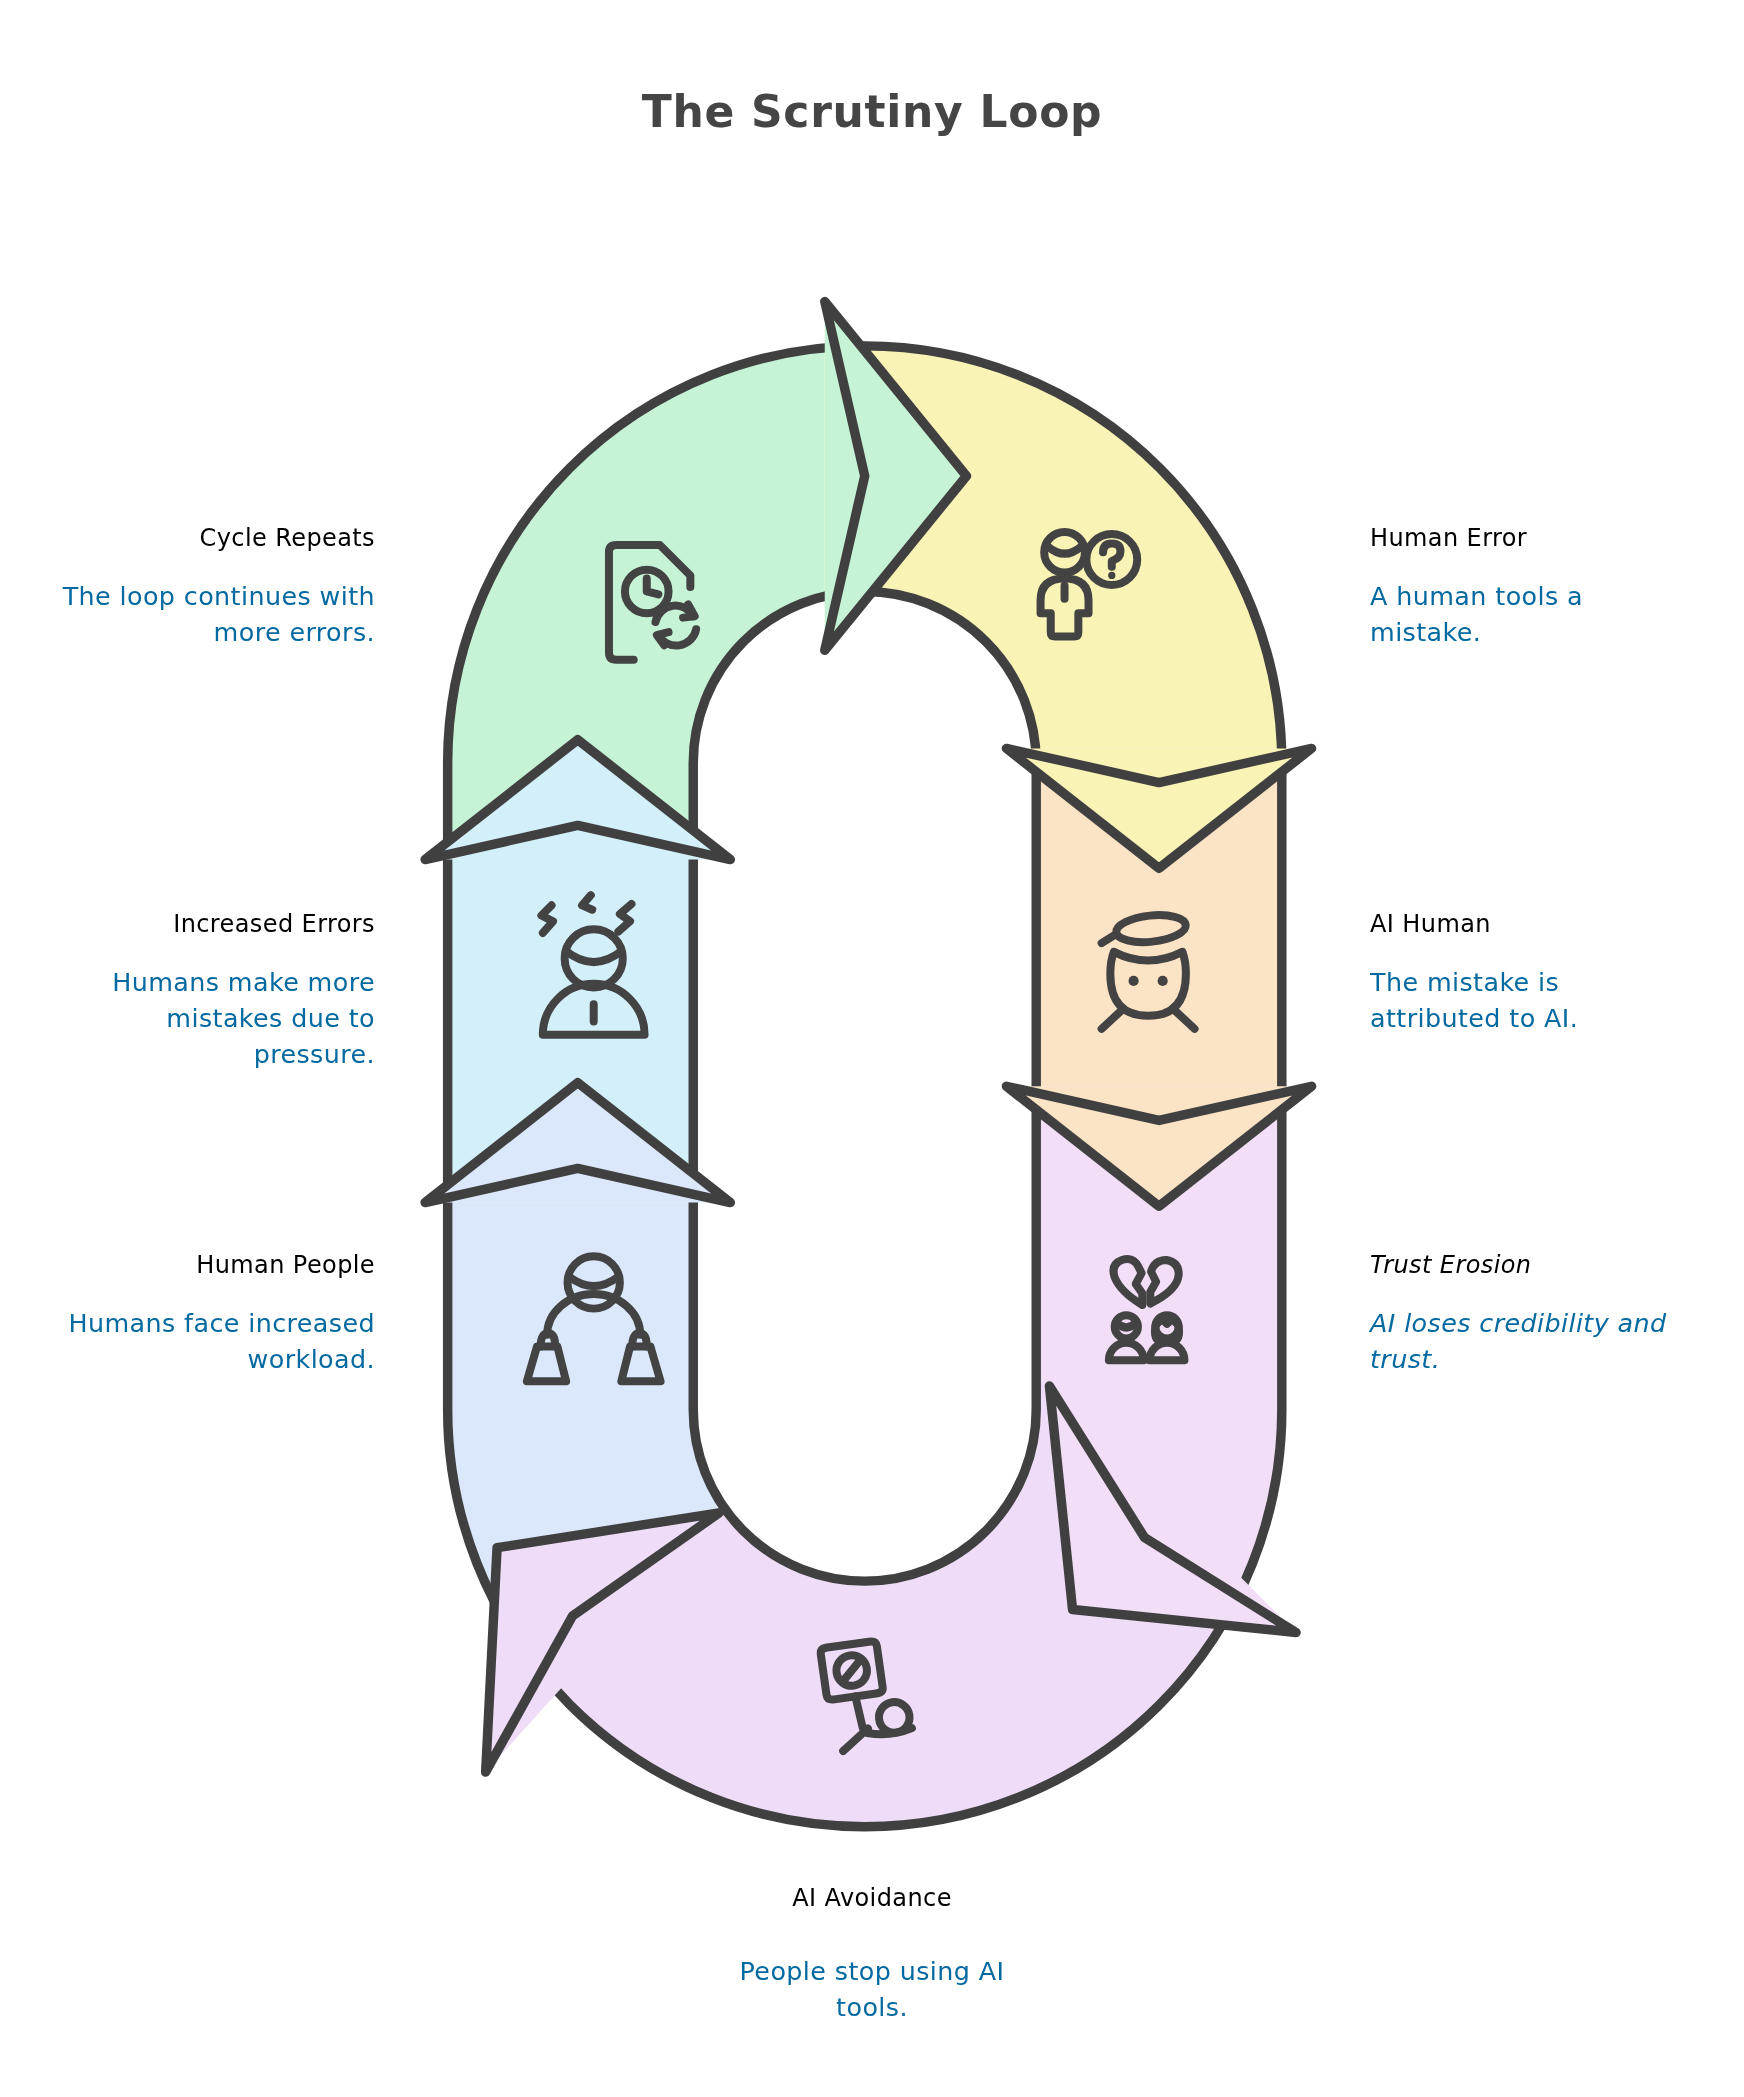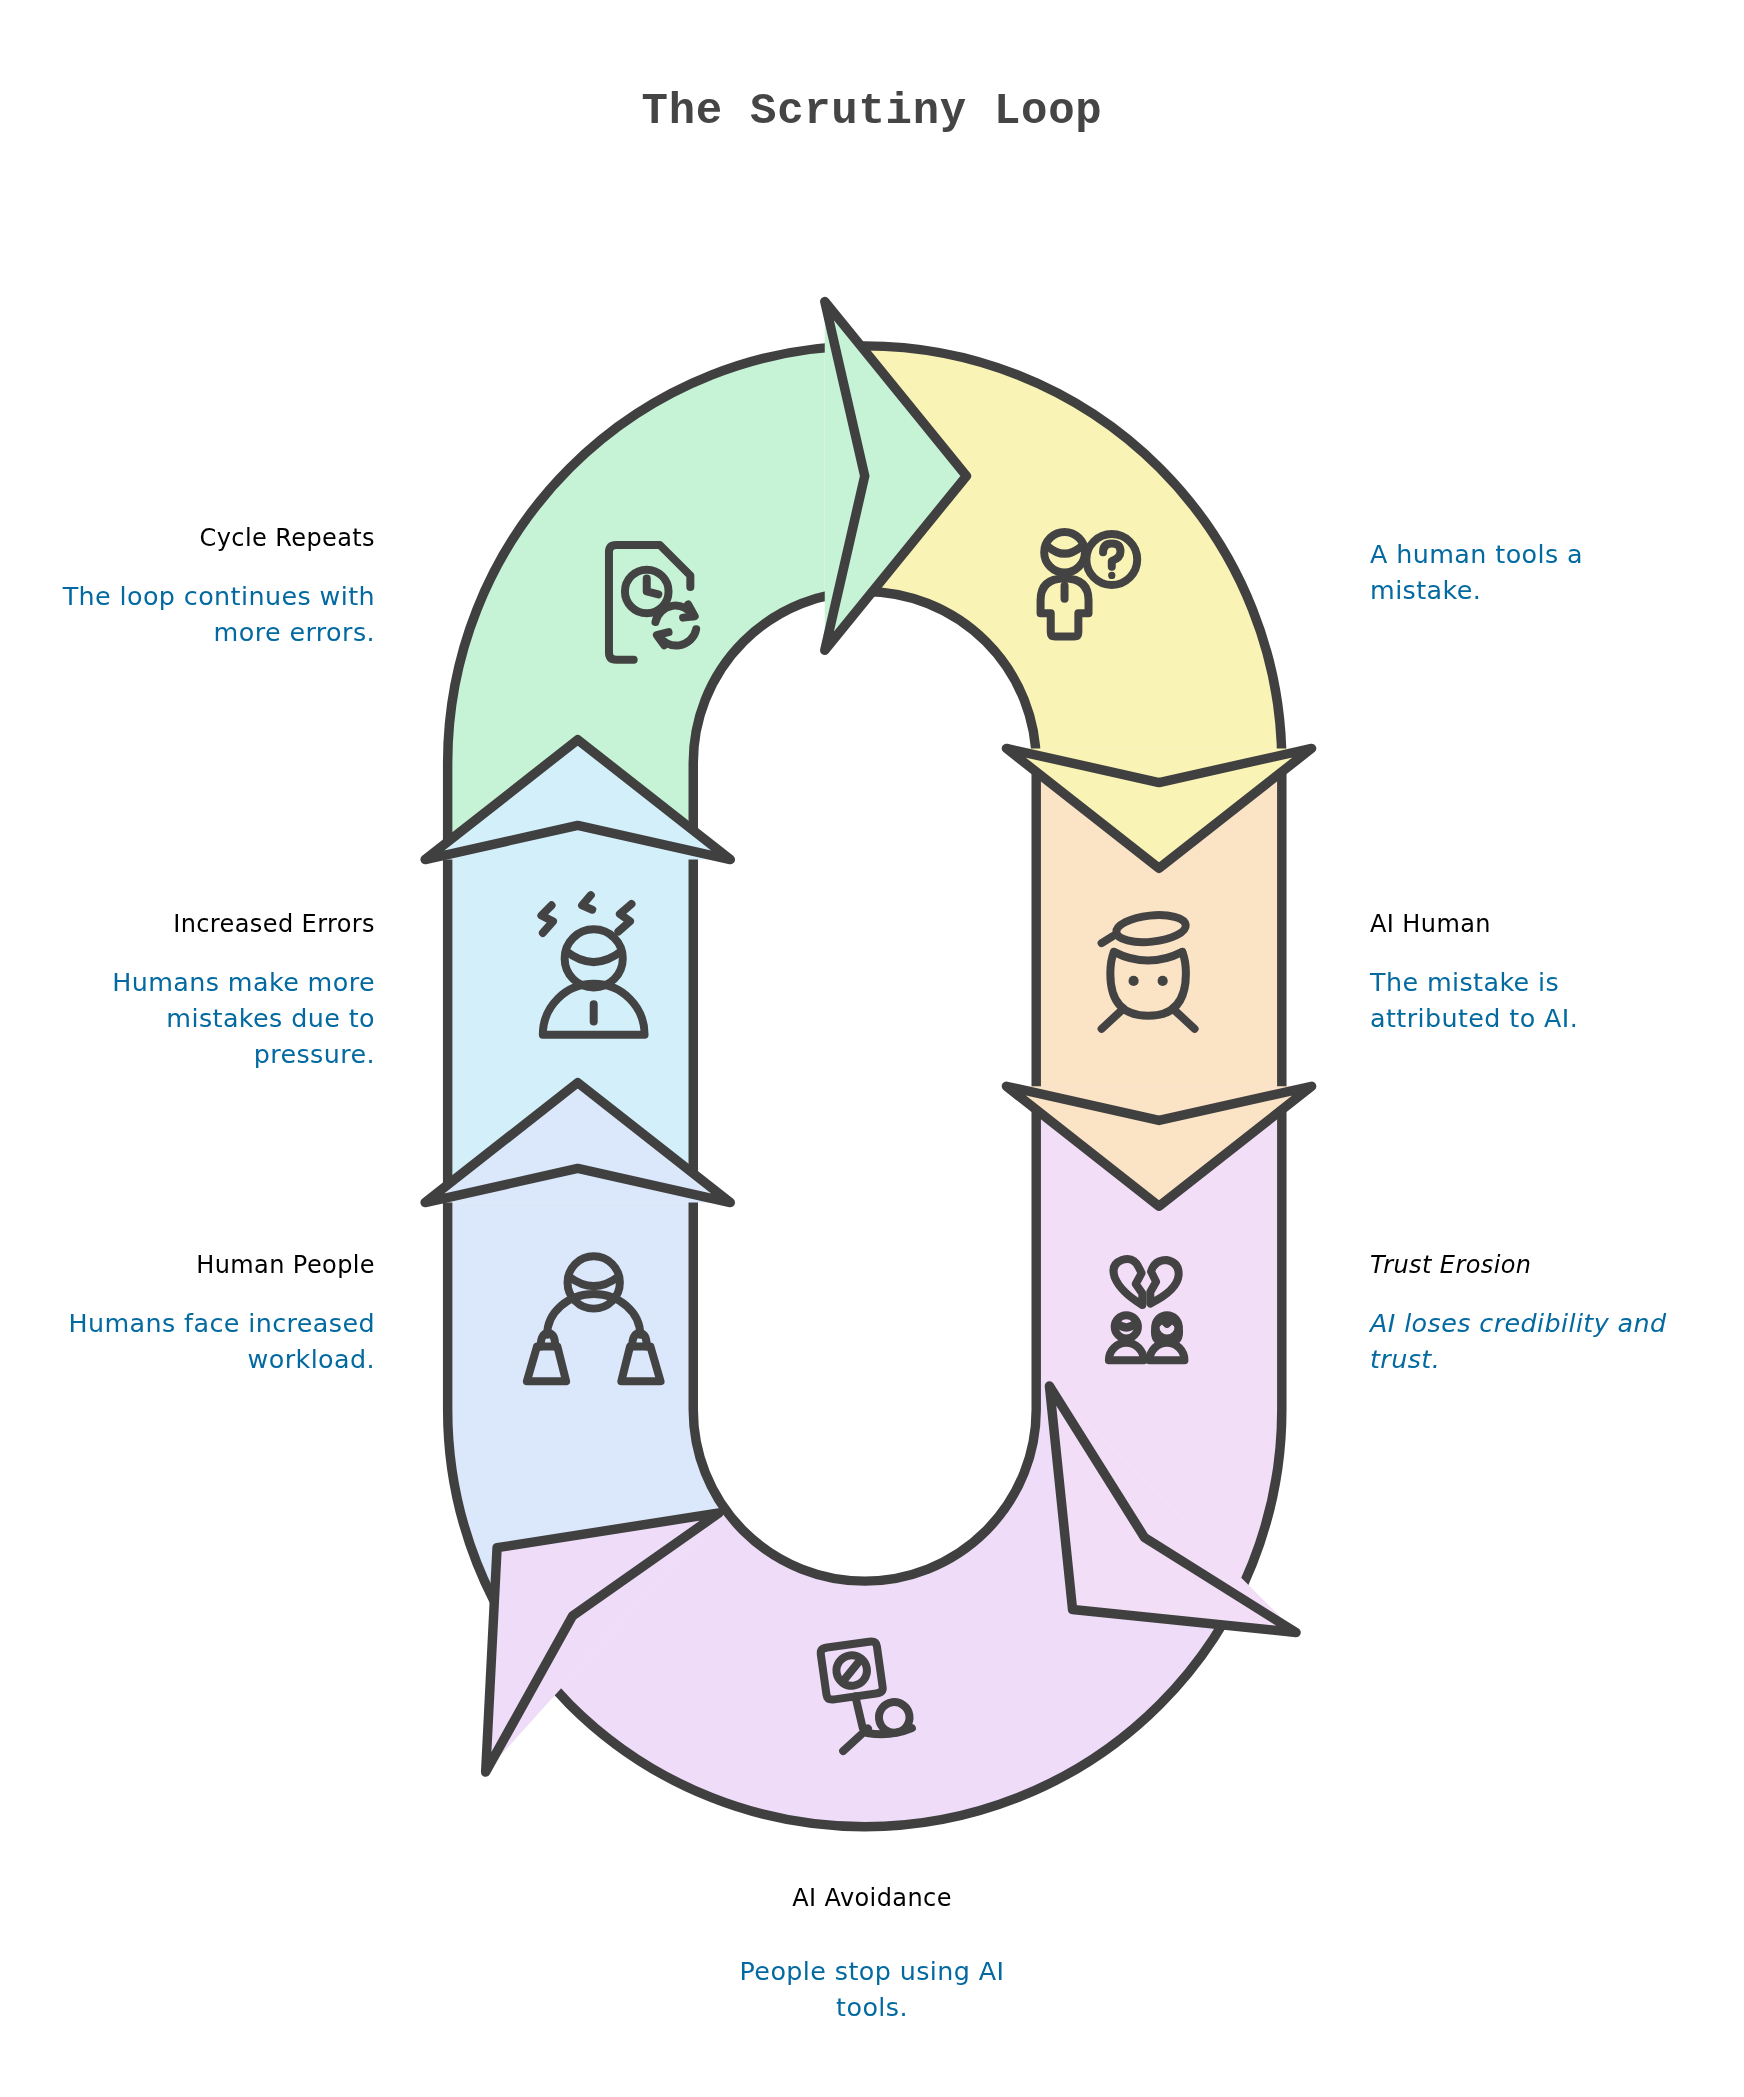--- a/index.html
+++ b/index.html
@@ -2,21 +2,21 @@
 <html style="font-size:11.6px"><head>
 <meta charset="utf-8">
 <style>
   html,body{margin:0;padding:0;}
   body{
     width:1744px;height:2097px;position:relative;background:#ffffff;
     font-family:"DejaVu Sans",sans-serif;color:#4d4d4d;overflow:hidden;
   }
   .page-title{
     position:absolute;left:0;top:86px;width:1744px;text-align:center;
-    font-size:44px;font-weight:700;letter-spacing:0.7px;color:#454545;font-family:Liberation Mono, monospace;
+    font-size:44px;font-weight:700;letter-spacing:0.7px;color:#454545;
   }
   .loop-svg{position:absolute;left:0;top:0;}
   .stage-label{position:absolute;}
   .stage-label h2{
     margin:0;font-size:24px;font-weight:400;line-height:42px;color:#000000;letter-spacing:0.4px;
   }
   .stage-label p{
     margin:19px 0 0 0;font-size:25.4px;font-weight:400;line-height:36px;color:#0369a1;letter-spacing:0.4px;
   }
   .side-left{width:342px;text-align:right;}
@@ -158,20 +158,21 @@
   <h2>Increased Errors</h2>
   <p style="width:323px;">Humans make more mistakes due to pressure.</p>
 </div>
 
 <div class="stage-label side-left" style="left:33px;top:1244px;">
   <h2>Human People</h2>
   <p style="width:313px;">Humans face increased workload.</p>
 </div>
 
 <div class="stage-label side-right" style="left:1370px;top:517px;">
+  <h2>Human Error</h2>
   <p style="width:262px;">A human tools a mistake.</p>
 </div>
 
 <div class="stage-label side-right" style="left:1370px;top:903px;">
   <h2>AI Human</h2>
   <p style="width:283px;">The mistake is attributed to AI.</p>
 </div>
 
 <div class="stage-label side-right" style="left:1370px;top:1244px;font-style:italic;">
   <h2>Trust Erosion</h2>

